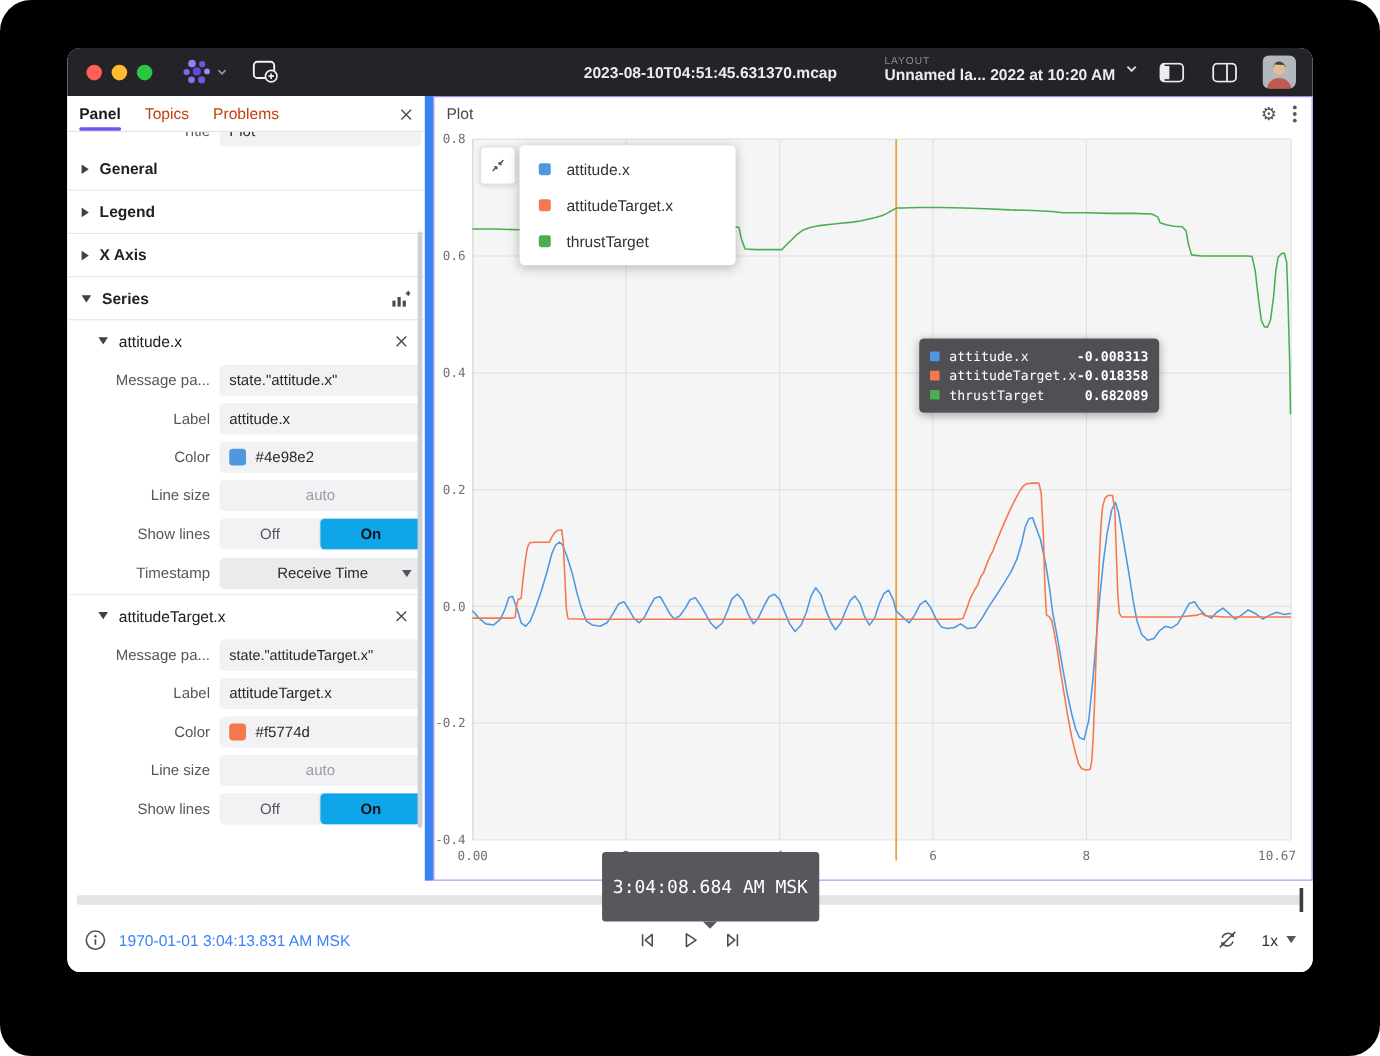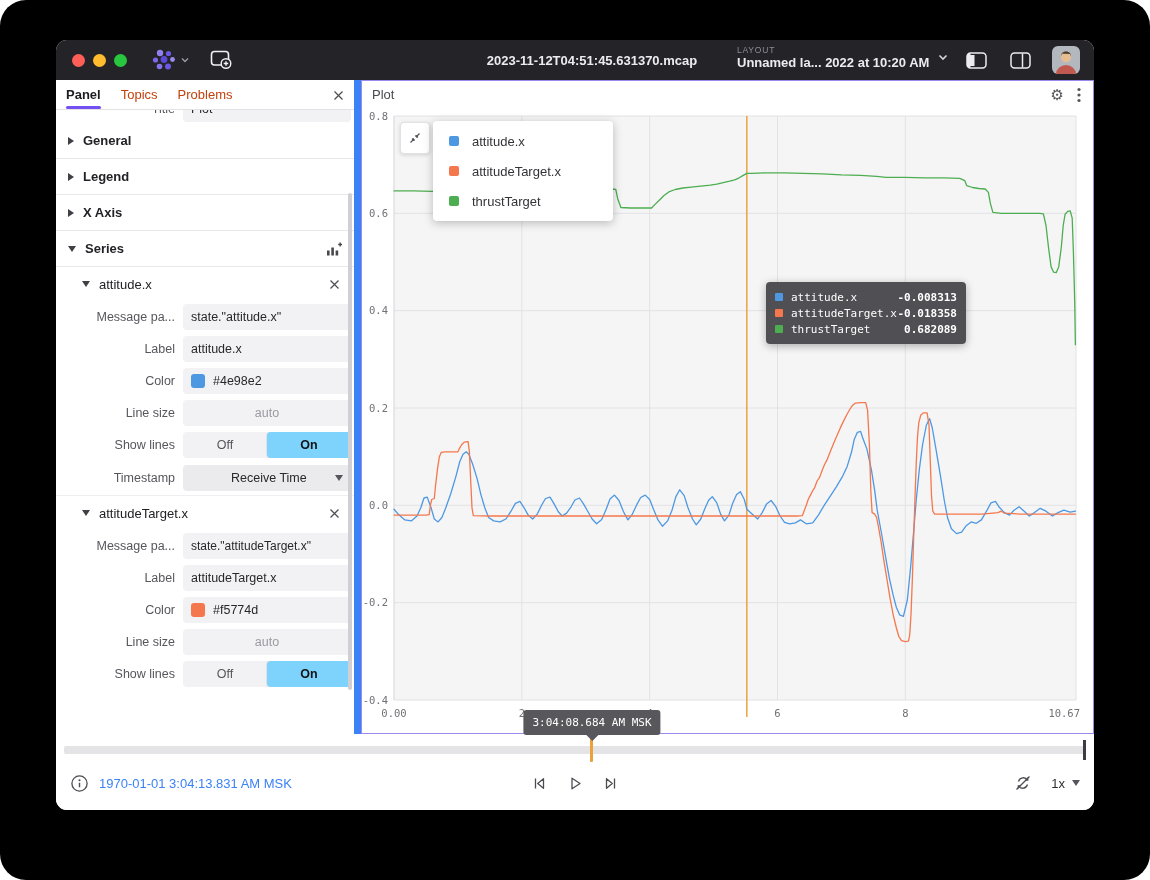--- a/index.html
+++ b/index.html
@@ -36,21 +36,21 @@
   .series-hdr { height:34px; display:flex; align-items:center; padding-left:26px; gap:9px; position:relative; }
   .series-name { font-size:13px; color:#222226; font-weight:500; }
   .row-close { position:absolute; right:12px; top:9px; width:16px; height:16px; display:flex; align-items:center; justify-content:center; }
   .frow { height:32px; display:flex; align-items:center; }
   .flabel { width:119px; text-align:right; font-size:12.5px; color:#56565c; flex:none; white-space:nowrap; overflow:hidden; }
   .fctl { margin-left:8px; width:168px; height:26px; background:#f2f2f4; border-radius:4px; display:flex; align-items:center; padding:0 8px; font-size:12.5px; color:#28282c; overflow:hidden; white-space:nowrap; }
   .fctl.center { justify-content:center; color:#9a9aa2; }
   .swatch { width:14px; height:14px; border-radius:3px; margin-right:8px; flex:none; }
   .seg { margin-left:8px; width:168px; height:26px; background:#f2f2f4; border-radius:4px; display:flex; overflow:hidden; }
   .seg .off { flex:1; display:flex; align-items:center; justify-content:center; font-size:12.5px; color:#55555c; }
-  .seg .on { flex:1; display:flex; align-items:center; justify-content:center; font-size:12.5px; color:#121215; font-weight:700; background:#7dd3fc; border-radius:4px; box-shadow:0 0 0 1px #e2e2e6; }
+  .seg .on { flex:1; display:flex; align-items:center; justify-content:center; font-size:12.5px; color:#121215; font-weight:700; background:#0ea5e9; border-radius:4px; box-shadow:0 0 0 1px #e2e2e6; }
   .select { justify-content:space-between; background:#ebebee;padding-left:48px; }
   .sb-scroll { position:absolute; right:2px; top:113px; width:4px; height:497px; background:#cfcfd4; border-radius:2px; }
   .addser { position:absolute; right:12px; top:9px; width:18px; height:18px; display:flex; align-items:center; justify-content:center; }
 
   
   .plotpanel { flex:1; position:relative; background:#fff; border:1px solid #9b89ee; }
   .plot-title { position:absolute; left:10px; top:6px; font-size:13px; color:#4a4a50; z-index:3; }
   .plot-icons { position:absolute; right:12px; top:4px; display:flex; gap:13px; align-items:center; z-index:3; color:#54545a; }
   .gear { font-size:15px; line-height:20px; font-family:"DejaVu Sans", sans-serif; }
   #chart-svg { position:absolute; left:0; top:0; }
@@ -58,21 +58,21 @@
   .legendbox { position:absolute; left:71px; top:40px; width:180px; background:#fff; border-radius:4px; box-shadow:0 2px 10px rgba(0,0,0,.25); padding:5px 0; z-index:4; }
   .legendrow { height:30px; display:flex; align-items:center; padding:0 16px; gap:13px; font-size:13px; color:#333338; }
   .lsq { width:10px; height:10px; border-radius:2px; flex:none; }
   .collapsebtn { position:absolute; left:38px; top:41px; width:30px; height:32px; background:#fff; border:1px solid #e2e2e6; border-radius:4px; box-shadow:0 1px 4px rgba(0,0,0,.15); display:flex; align-items:center; justify-content:center; z-index:4; }
   .datatip { position:absolute; left:404px; top:201px; width:200px; background:rgba(72,72,77,.96); border-radius:4px; padding:7px 9px; z-index:5; box-shadow:0 2px 8px rgba(0,0,0,.3); }
   .datatip .trow { display:flex; align-items:center; height:16px; font-family:"DejaVu Sans Mono", monospace; font-size:11px; color:#fff; }
   .datatip .tsq { width:8px; height:8px; border-radius:1px; margin-right:8px; flex:none; }
   .datatip .tval { margin-left:auto; font-weight:700; }
 
   
-  .timetip { position:absolute; left:536px; top:670px; transform:translateX(-50%); background:#58585c; color:#fff; font-family:"DejaVu Sans Mono", monospace; font-size:11px; padding:6px 9px; border-radius:3px; white-space:nowrap; z-index:6; }
+  .timetip { position:absolute; left:536px; top:670px; transform:translateX(-50%); background:#58585c; color:#fff; font-family:"DejaVu Sans Mono", monospace; font-size:15px; padding:20px 9px; border-radius:3px; white-space:nowrap; z-index:6; }
   .timetip:after { content:""; position:absolute; left:50%; bottom:-6px; transform:translateX(-50%); border:6px solid transparent; border-top-color:#58585c; border-bottom:none; }
   .bottombar { position:absolute; left:0; top:694px; width:100%; height:76px; background:#fff; }
   .track { position:absolute; left:8px; top:12px; width:1022px; height:8px; background:#e4e4e7; border-radius:2px; }
   .hovmark { position:absolute; left:534px; top:3px; width:3px; height:25px; background:#eba23c; border-radius:1px; }
   .endcaret { position:absolute; left:1027px; top:6px; width:3px; height:20px; background:#3c3c42; }
   .controls { position:absolute; left:0; top:26px; width:100%; height:46px; display:flex; align-items:center; }
   .ts-text { font-size:13px; color:#3b82f6; margin-left:10px; }
   .pb-center { position:absolute; left:50%; transform:translateX(-50%); display:flex; gap:17px; align-items:center; }
   .pb-right { position:absolute; right:14px; display:flex; align-items:center; gap:18px; }
   .speed { display:flex; align-items:center; gap:7px; font-size:13px; color:#2f2f34; }
@@ -104,21 +104,21 @@
           <path d="M2 2.5 L5 5.5 L8 2.5" stroke="#9a9aa2" stroke-width="1.4" fill="none"></path>
         </svg>
       </div>
       <div class="tb-btn" style="position:static; margin-left:18px">
         <svg width="23" height="20" viewBox="0 0 23 20">
           <rect x="1.5" y="1.5" width="17" height="13.5" rx="3" fill="none" stroke="#f2f2f4" stroke-width="1.6"></rect>
           <circle cx="16" cy="13.5" r="4.8" fill="#232328" stroke="#f2f2f4" stroke-width="1.4"></circle>
           <path d="M16 11.2 v4.6 M13.7 13.5 h4.6" stroke="#f2f2f4" stroke-width="1.4"></path>
         </svg>
       </div>
-      <div class="win-title">2023-11-12T04:51:45.631370.mcap</div>
+      <div class="win-title">2023-08-10T04:51:45.631370.mcap</div>
       <div class="layout-block">
         <div>
           <div class="layout-label">LAYOUT</div>
           <div class="layout-name">Unnamed la... 2022 at 10:20 AM</div>
         </div>
         <svg width="12" height="9" viewBox="0 0 12 9">
           <path d="M2.5 2.5 L6 6 L9.5 2.5" stroke="#d5d5da" stroke-width="1.6" fill="none"></path>
         </svg>
       </div>
       <div class="tb-btn" style="left:907px">

